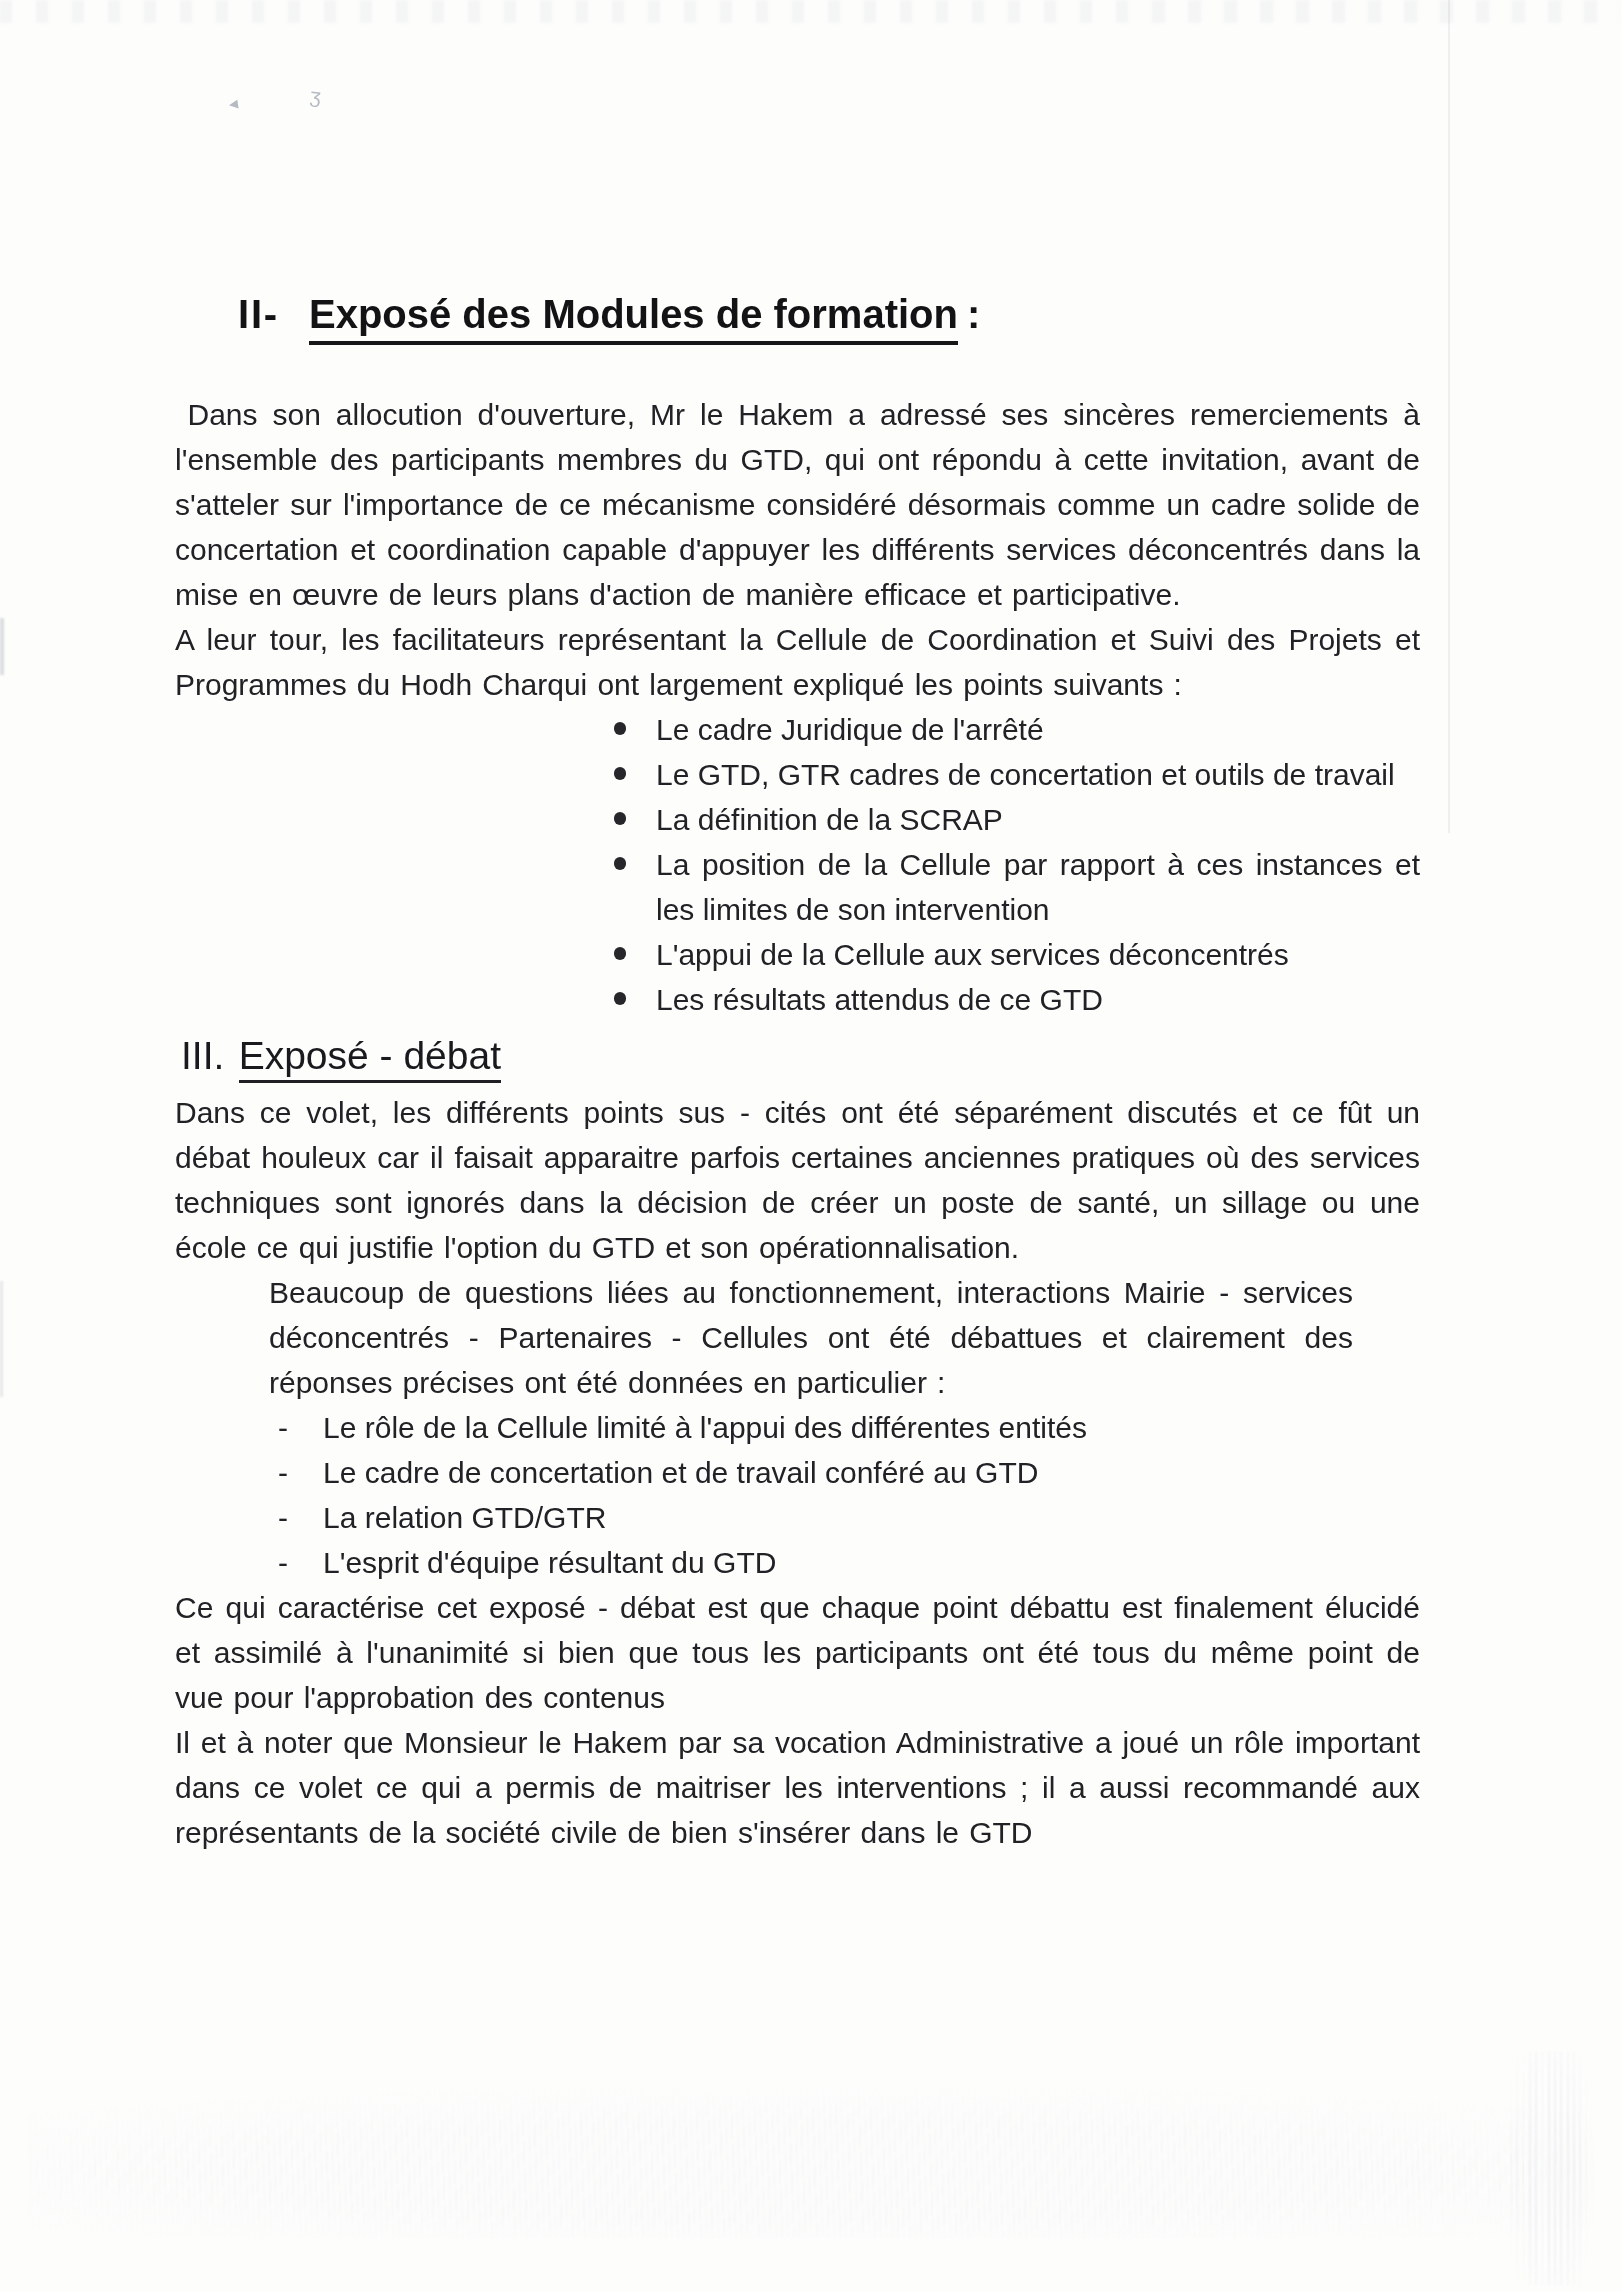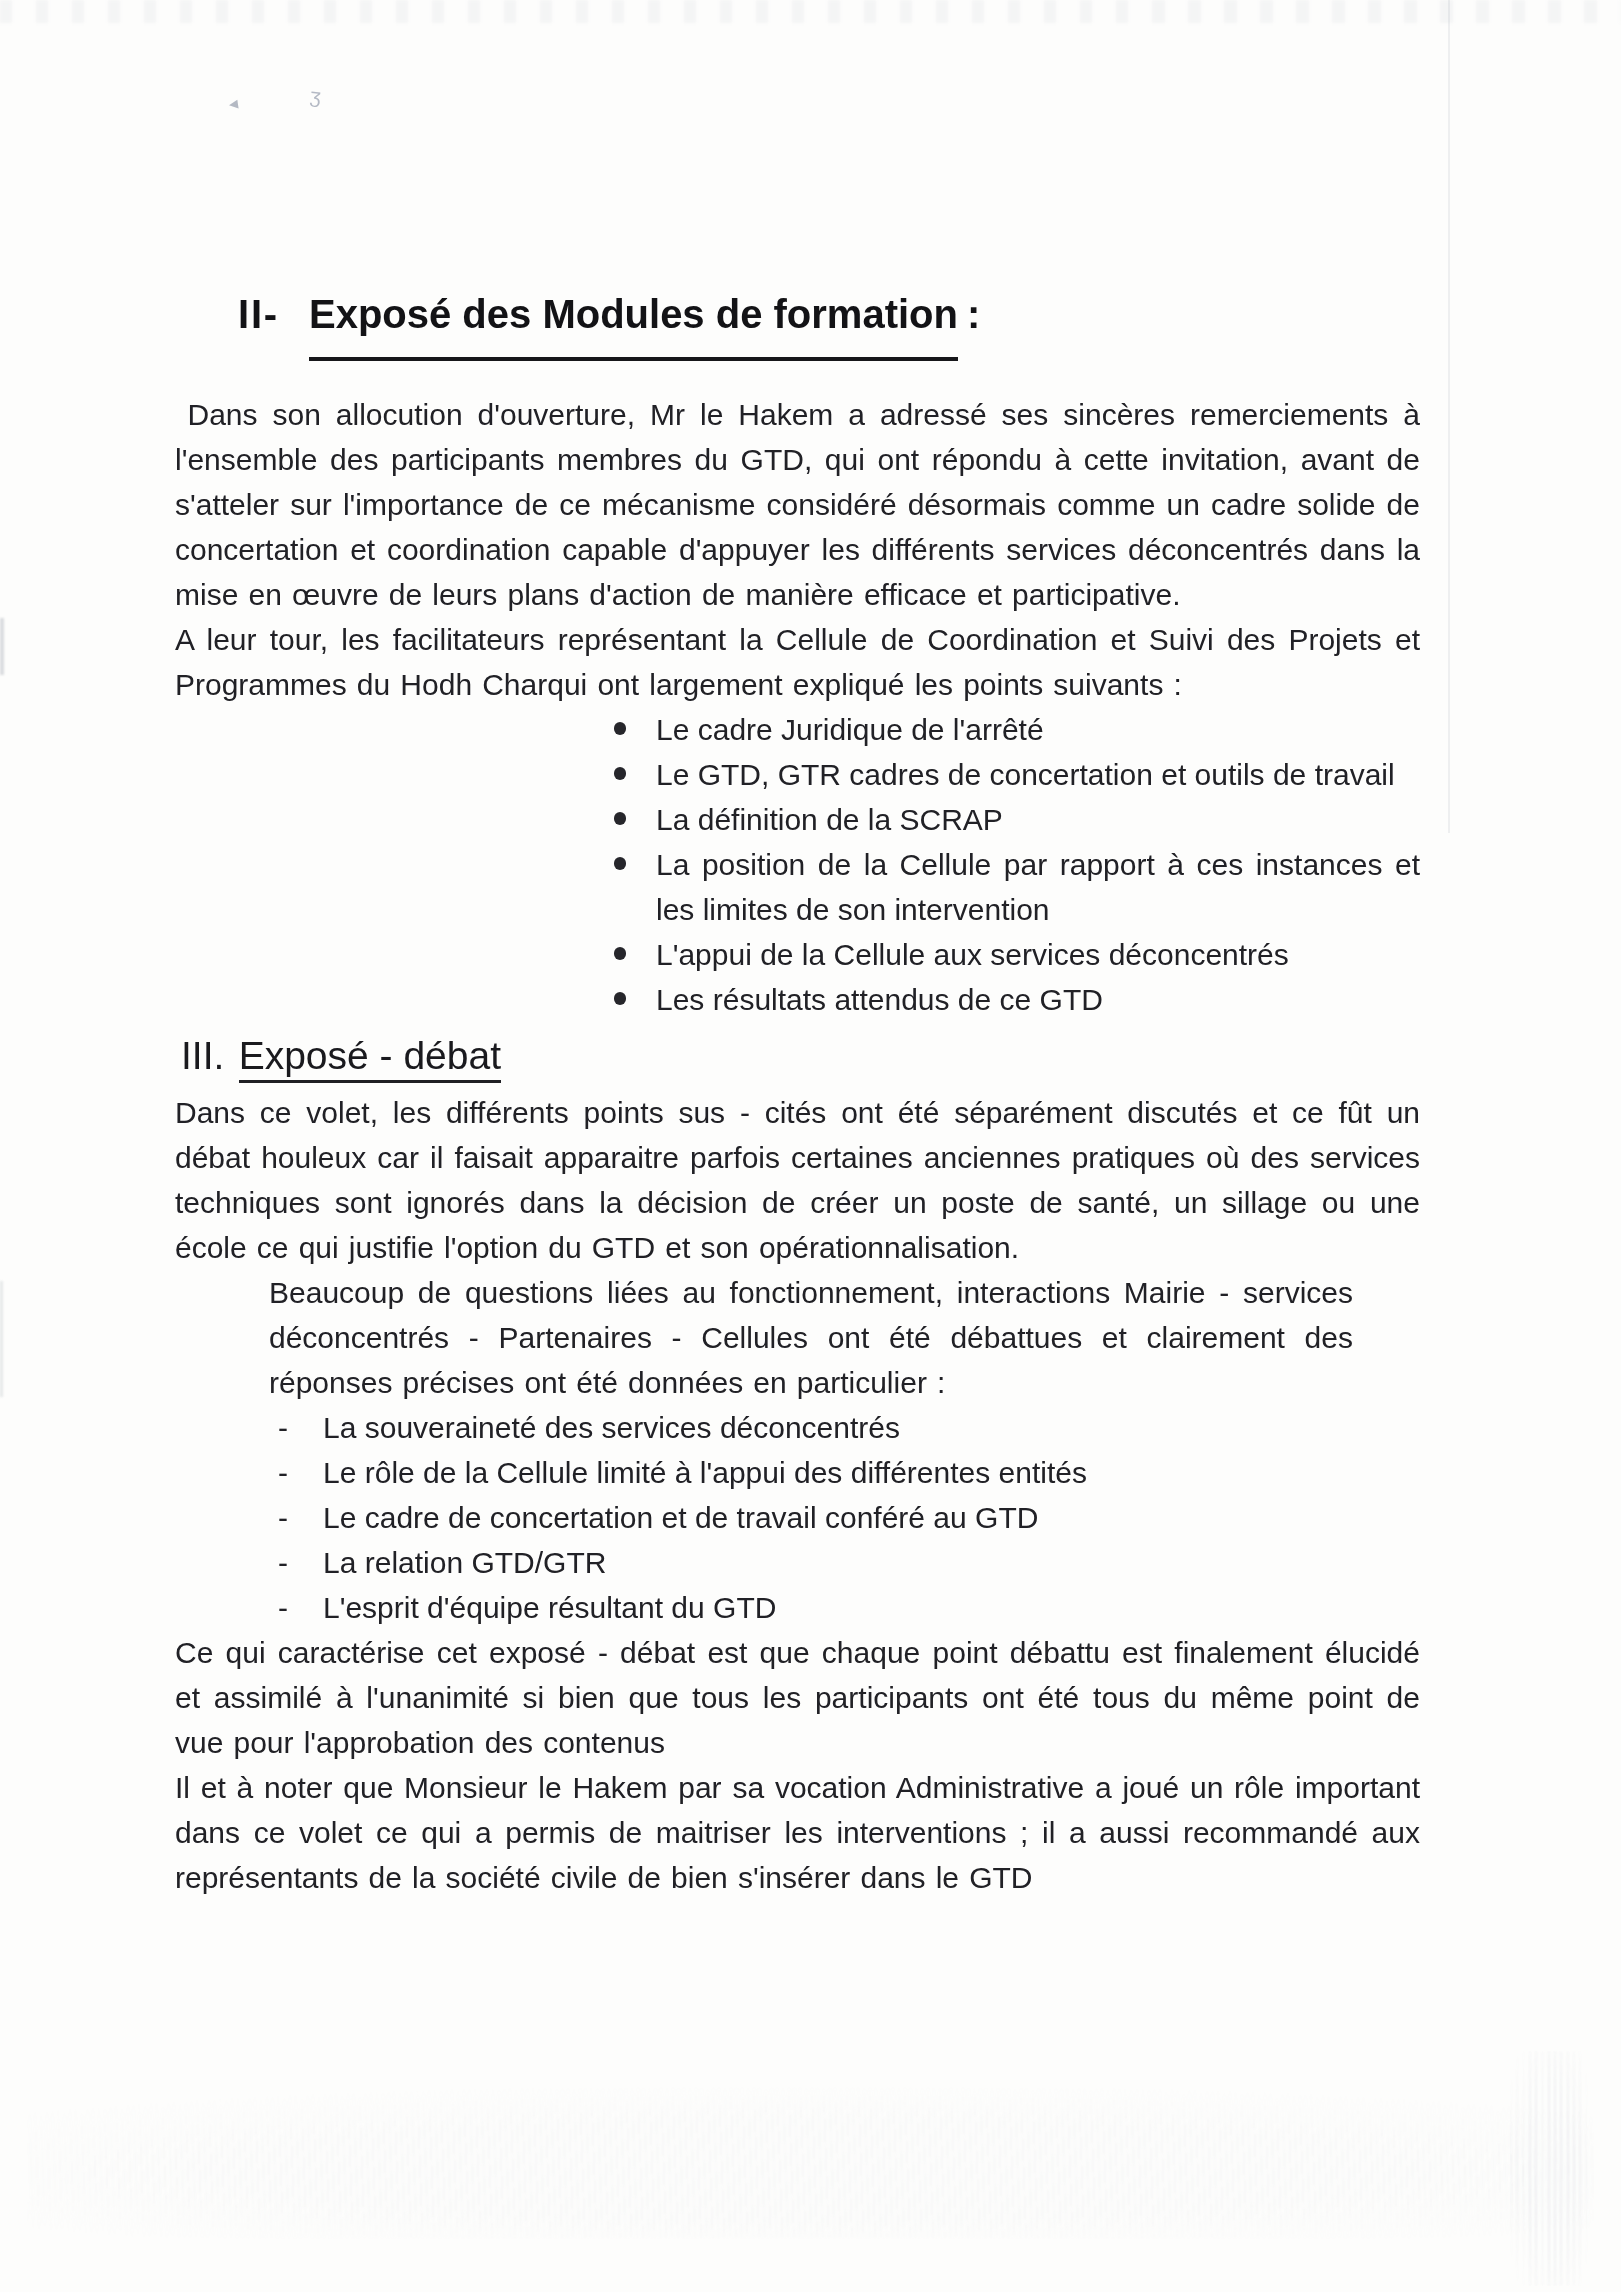--- a/index.html
+++ b/index.html
@@ -5,21 +5,21 @@
   html,body{margin:0;padding:0;background:#ffffff;}
   .page{
     position:relative;width:1621px;height:2293px;
     background:#fdfdfc;overflow:hidden;
     font-family:"Liberation Sans",sans-serif;color:#212126;
   }
   .content{position:absolute;left:175px;top:288px;width:1245px;}
 
   .h2{font-size:40px;line-height:52px;font-weight:700;color:#131316;margin:0 0 52px 63px;}
   .h2-num{display:inline-block;margin-right:30px;letter-spacing:1.8px;}
-  .h2-title{border-bottom:4.5px solid #17171a;padding-bottom:21px;}
+  .h2-title{border-bottom:4.5px solid #17171a;padding-bottom:5px;}
   .h2-colon{margin-left:9px;}
 
   .h3{font-size:39px;line-height:56px;font-weight:400;color:#1a1a1e;margin:6px;}
   .h3-num{display:inline-block;margin-right:14.3px;}
   .h3-title{border-bottom:3.6px solid #202024;padding-bottom:2.7px;}
 
   .para{font-size:30px;line-height:45px;margin:0;text-align:justify;word-spacing:1.8px;}
   .p-first{text-indent:12.5px;}
   .p-beaucoup{margin-left:94px;width:1084px;}
 
@@ -84,21 +84,20 @@
 
     <div class="h3">
       <span class="h3-num">III.</span><span class="h3-title">Exposé - débat</span>
     </div>
 
     <p class="para">Dans ce volet, les différents points sus - cités ont été séparément discutés et ce fût un débat houleux car il faisait apparaitre parfois certaines anciennes pratiques où des services techniques sont ignorés dans la décision de créer un poste de santé, un sillage ou une école ce qui justifie l'option du GTD et son opérationnalisation.</p>
 
     <p class="para p-beaucoup">Beaucoup de questions liées au fonctionnement, interactions Mairie - services déconcentrés - Partenaires - Cellules ont été débattues et clairement des réponses précises ont été données en particulier :</p>
 
     <ul class="dashes">
-        <li>La souveraineté des services déconcentrés</li>
         <li>Le rôle de la Cellule limité à l'appui des différentes entités</li>
         <li>Le cadre de concertation et de travail conféré au GTD</li>
         <li>La relation GTD/GTR</li>
         <li>L'esprit d'équipe résultant du GTD</li>
       </ul>
 
     <p class="para">Ce qui caractérise cet exposé - débat est que chaque point débattu est finalement élucidé et assimilé à l'unanimité si bien que tous les participants ont été tous du même point de vue pour l'approbation des contenus</p>
 
     <p class="para">Il et à noter que Monsieur le Hakem par sa vocation Administrative a joué un rôle important dans ce volet ce qui a permis de maitriser les interventions ; il a aussi recommandé aux représentants de la société civile de bien s'insérer dans le GTD</p>
 

